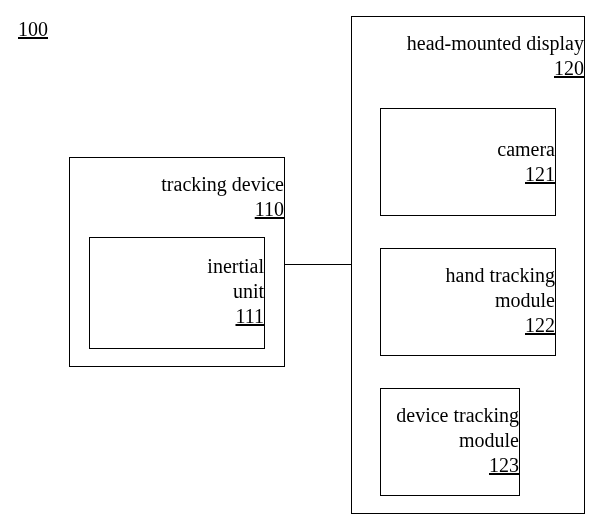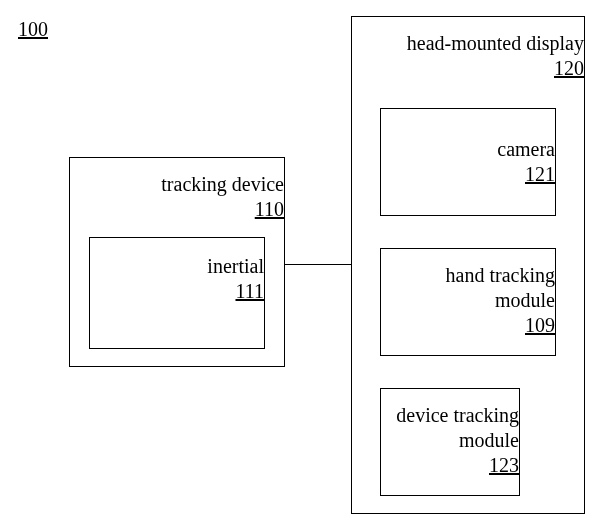--- a/index.html
+++ b/index.html
@@ -51,20 +51,21 @@
   <div class="box" style="left:69px; top:157px; width:216px; height:210px;">
     <div class="label-block" style="margin-top:14px;">
       <div>tracking device</div>
       <div class="ref">110</div>
     </div>
   </div>
 
   <div class="box" style="left:89px; top:237px; width:176px; height:112px;">
     <div class="label-block" style="margin-top:16px;">
       <div>inertial</div>
+      <div>unit</div>
       <div class="ref">111</div>
     </div>
   </div>
 
   <div class="box" style="left:351px; top:16px; width:234px; height:498px;">
     <div class="label-block" style="margin-top:14px;">
       <div>head-mounted display</div>
       <div class="ref">120</div>
     </div>
   </div>
@@ -73,21 +74,21 @@
     <div class="label-block" style="margin-top:28px;">
       <div>camera</div>
       <div class="ref">121</div>
     </div>
   </div>
 
   <div class="box" style="left:380px; top:248px; width:176px; height:108px;">
     <div class="label-block" style="margin-top:14px;">
       <div>hand  tracking</div>
       <div>module</div>
-      <div class="ref">109</div>
+      <div class="ref">122</div>
     </div>
   </div>
 
   <div class="box" style="left:380px; top:388px; width:140px; height:108px;">
     <div class="label-block" style="margin-top:14px;">
       <div>device tracking</div>
       <div>module</div>
       <div class="ref">123</div>
     </div>
   </div>

